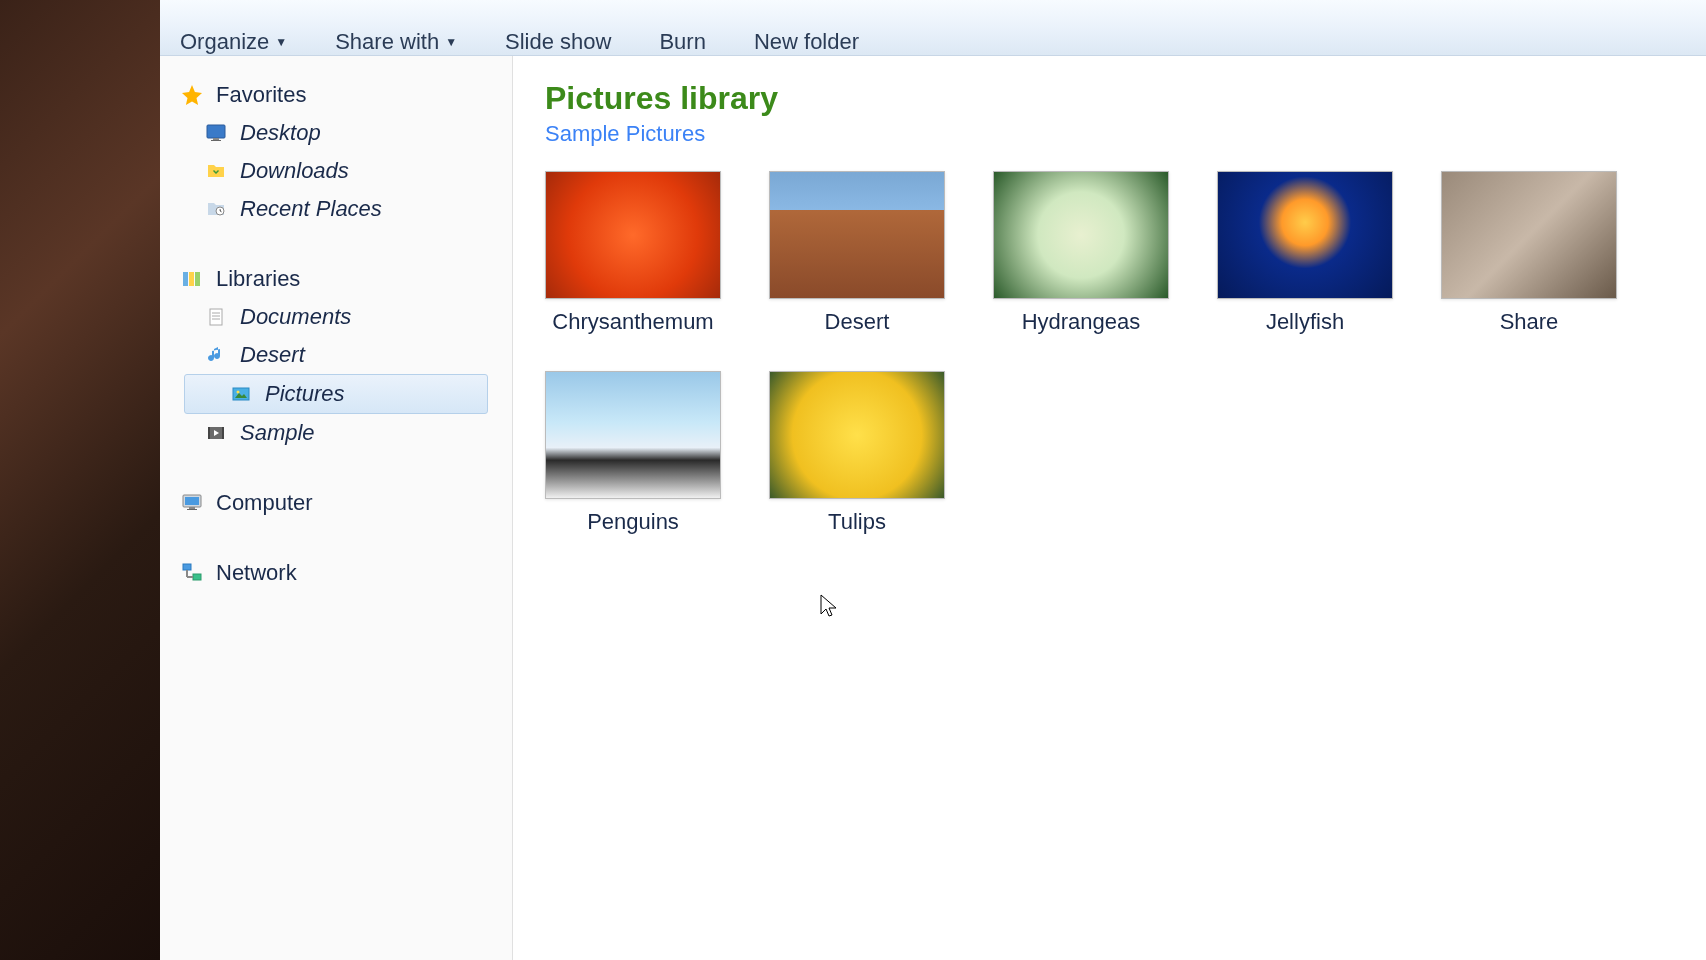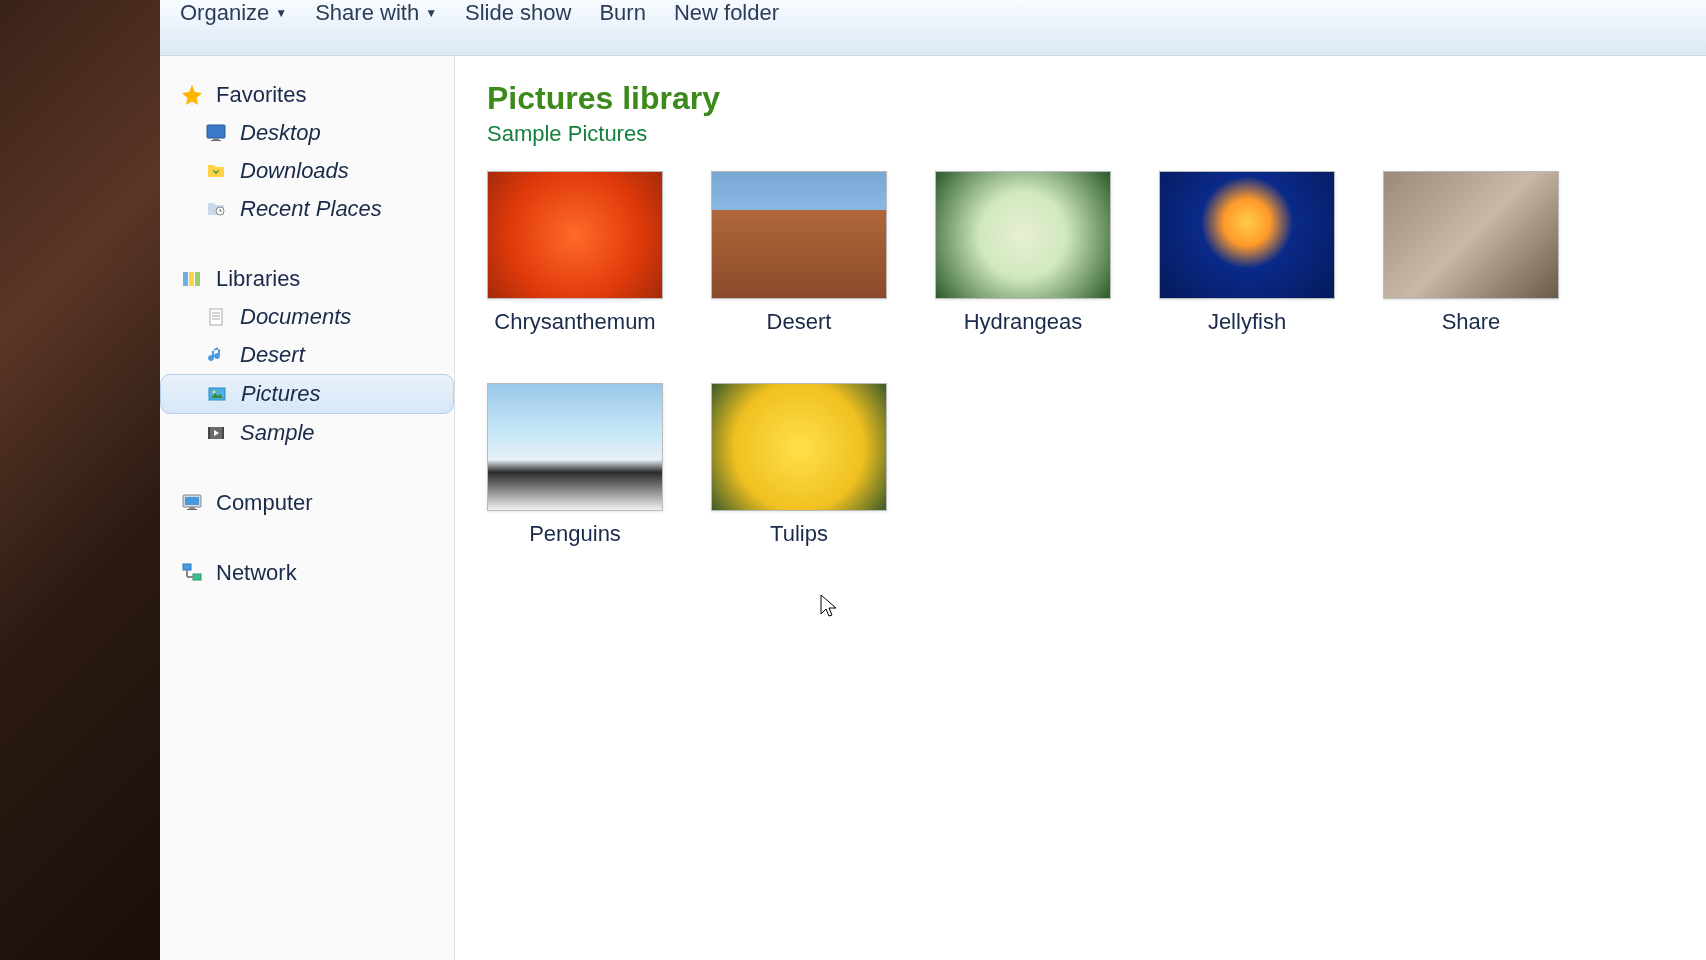--- a/index.html
+++ b/index.html
@@ -31,43 +31,43 @@
       bottom: 0;
       background: #fff;
       display: flex;
       flex-direction: column;
     }
     .toolbar {
       height: 56px;
       background: linear-gradient(to bottom, #f7fbff 0%, #eaf2fb 50%, #dce8f4 100%);
       border-bottom: 1px solid #c8d6e6;
       display: flex;
-      align-items: flex-start;
+      align-items: flex-end;
       padding: 0 20px;
-      gap: 28px;
+      gap: 48px;
     }
     .toolbar-item {
       font-size: 22px;
       color: #2b3c56;
       cursor: pointer;
       display: flex;
       align-items: center;
       gap: 6px;
     }
     .toolbar-item .dropdown-arrow {
       font-size: 12px;
       color: #2b3c56;
     }
     .main-area {
       flex: 1;
       display: flex;
       background: #fff;
     }
     .sidebar {
-      width: 295px;
+      width: 353px;
       border-right: 1px solid #e0e0e0;
       padding: 20px 0;
       background: #fafafa;
     }
     .nav-group {
       margin-bottom: 32px;
     }
     .nav-item {
       display: flex;
       align-items: center;
@@ -77,22 +77,22 @@
       font-size: 22px;
       color: #1a2a4a;
     }
     .nav-item.child {
       padding-left: 44px;
       font-style: italic;
     }
     .nav-item.selected {
       background: linear-gradient(to bottom, #eaf2fb, #d6e7f7);
       border: 1px solid #b5d0ea;
-      border-radius: 10px;
-      margin: 0 0;
+      border-radius: 3px;
+      margin: 0 24px;
     }
     .nav-icon {
       width: 24px;
       height: 24px;
       display: inline-flex;
       align-items: center;
       justify-content: center;
       flex-shrink: 0;
     }
     .content {
@@ -104,26 +104,26 @@
       margin-bottom: 24px;
     }
     .library-title {
       font-size: 32px;
       color: #3c8a1a;
       font-weight: bold;
       margin-bottom: 4px;
     }
     .library-subtitle {
       font-size: 22px;
-      color: #15803d;
+      color: #3b82f6;
     }
     .thumbnail-grid {
       display: flex;
       flex-wrap: wrap;
-      gap: 48px 48px;
+      gap: 36px 48px;
     }
     .thumbnail-item {
       display: flex;
       flex-direction: column;
       align-items: center;
       cursor: pointer;
       width: 176px;
     }
     .thumbnail-image {
       width: 176px;

